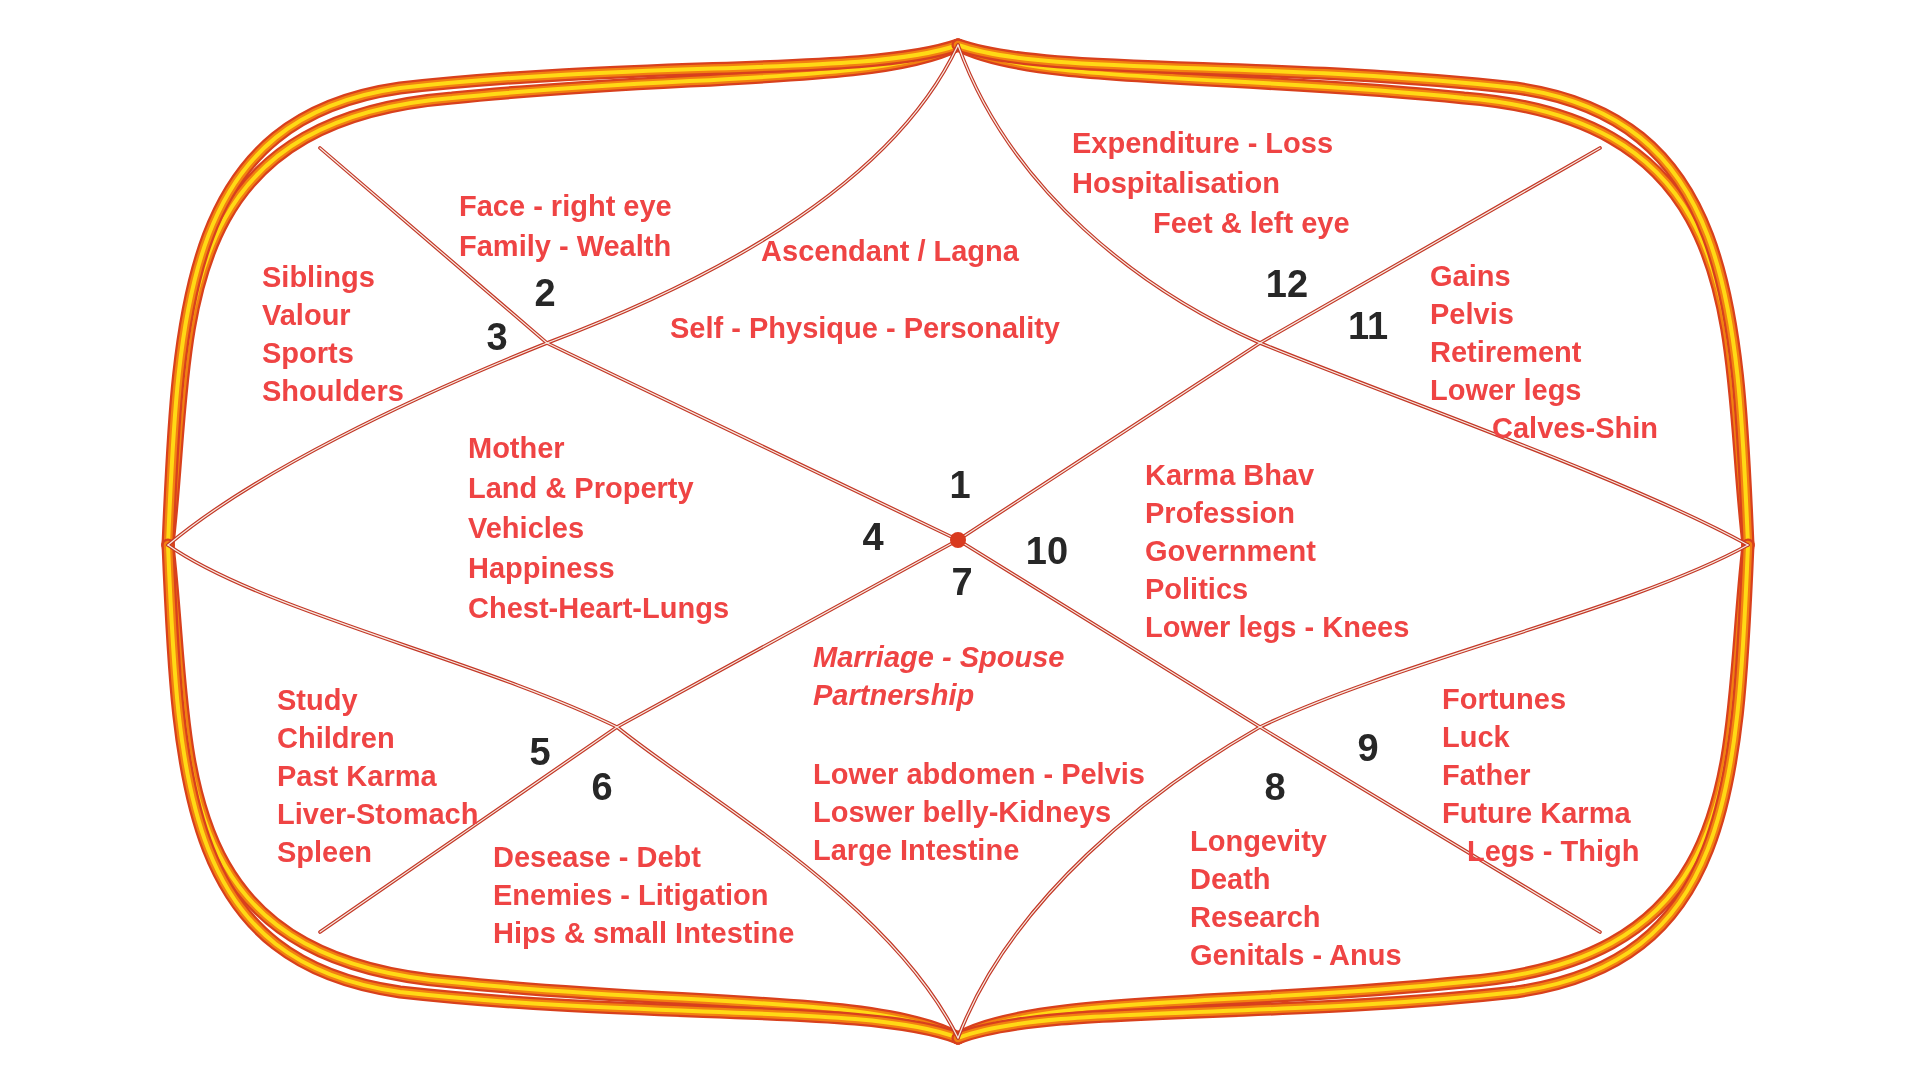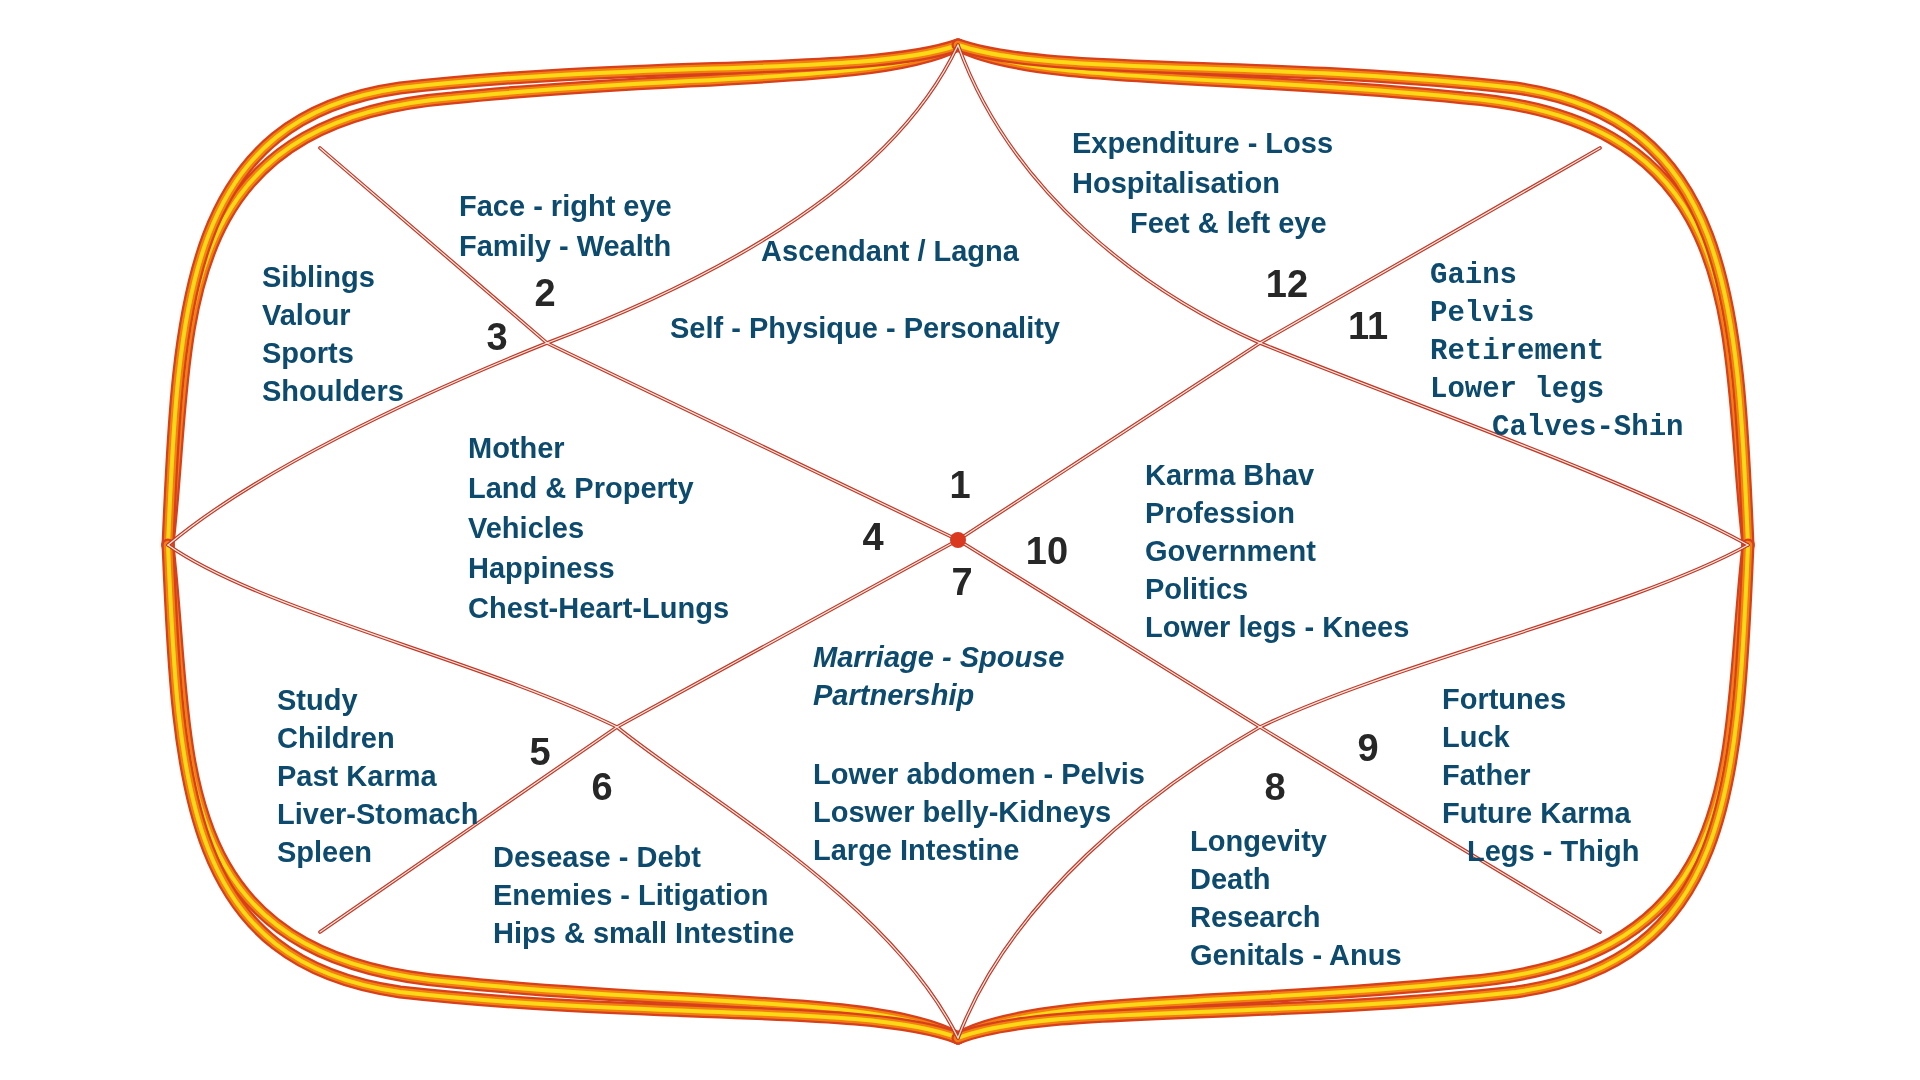--- a/index.html
+++ b/index.html
@@ -11,21 +11,21 @@
   
   .band-red{fill:none;stroke:#d8401d;stroke-width:13;stroke-linecap:round;}
   .band-org{fill:none;stroke:#f28011;stroke-width:8.5;stroke-linecap:round;}
   .band-yel{fill:none;stroke:#ffd915;stroke-width:4;stroke-linecap:round;}
   
   .rline{fill:none;stroke:#c43827;stroke-width:3.6;stroke-linecap:round;}
   .rcore{fill:none;stroke:#f6ece4;stroke-width:1.2;stroke-linecap:round;}
   
   .block{
     position:absolute;font-weight:bold;font-size:29px;line-height:40px;
-    color:#0c4a6e;white-space:nowrap;letter-spacing:0px;
+    color:#ef4444;white-space:nowrap;letter-spacing:0px;
   }
   .lh38{line-height:38px;}
   .ctr{text-align:center;}
   .num{
     position:absolute;font-weight:bold;font-size:38px;color:#272727;
     transform:translate(-50%,-50%);white-space:nowrap;
   }
 </style>
 </head>
 <body>
@@ -166,32 +166,32 @@
   </div>
 
   <div class="block lh38" style="left:1145px;top:440px;margin-top:16px;">
     <div>Karma Bhav</div>
     <div>Profession</div>
     <div>Government</div>
     <div>Politics</div>
     <div>Lower legs - Knees</div>
   </div>
 
-  <div class="block lh38" style="left:1430px;top:257px;font-family:Liberation Mono, monospace;">
+  <div class="block lh38" style="left:1430px;top:257px;">
     <div>Gains</div>
     <div>Pelvis</div>
     <div>Retirement</div>
     <div>Lower legs</div>
     <div style="margin-left:62px;">Calves-Shin</div>
   </div>
 
   <div class="block" style="left:1072px;top:123px;">
     <div>Expenditure - Loss</div>
     <div>Hospitalisation</div>
-    <div style="margin-left:58px;">Feet &amp; left eye</div>
+    <div style="margin-left:81px;">Feet &amp; left eye</div>
   </div>
 
   <span class="num" style="left:960px;top:485px;">1</span>
   <span class="num" style="left:545px;top:293px;">2</span>
   <span class="num" style="left:497px;top:337px;">3</span>
   <span class="num" style="left:873px;top:537px;">4</span>
   <span class="num" style="left:540px;top:752px;">5</span>
   <span class="num" style="left:602px;top:787px;">6</span>
   <span class="num" style="left:962px;top:582px;">7</span>
   <span class="num" style="left:1275px;top:787px;">8</span>

